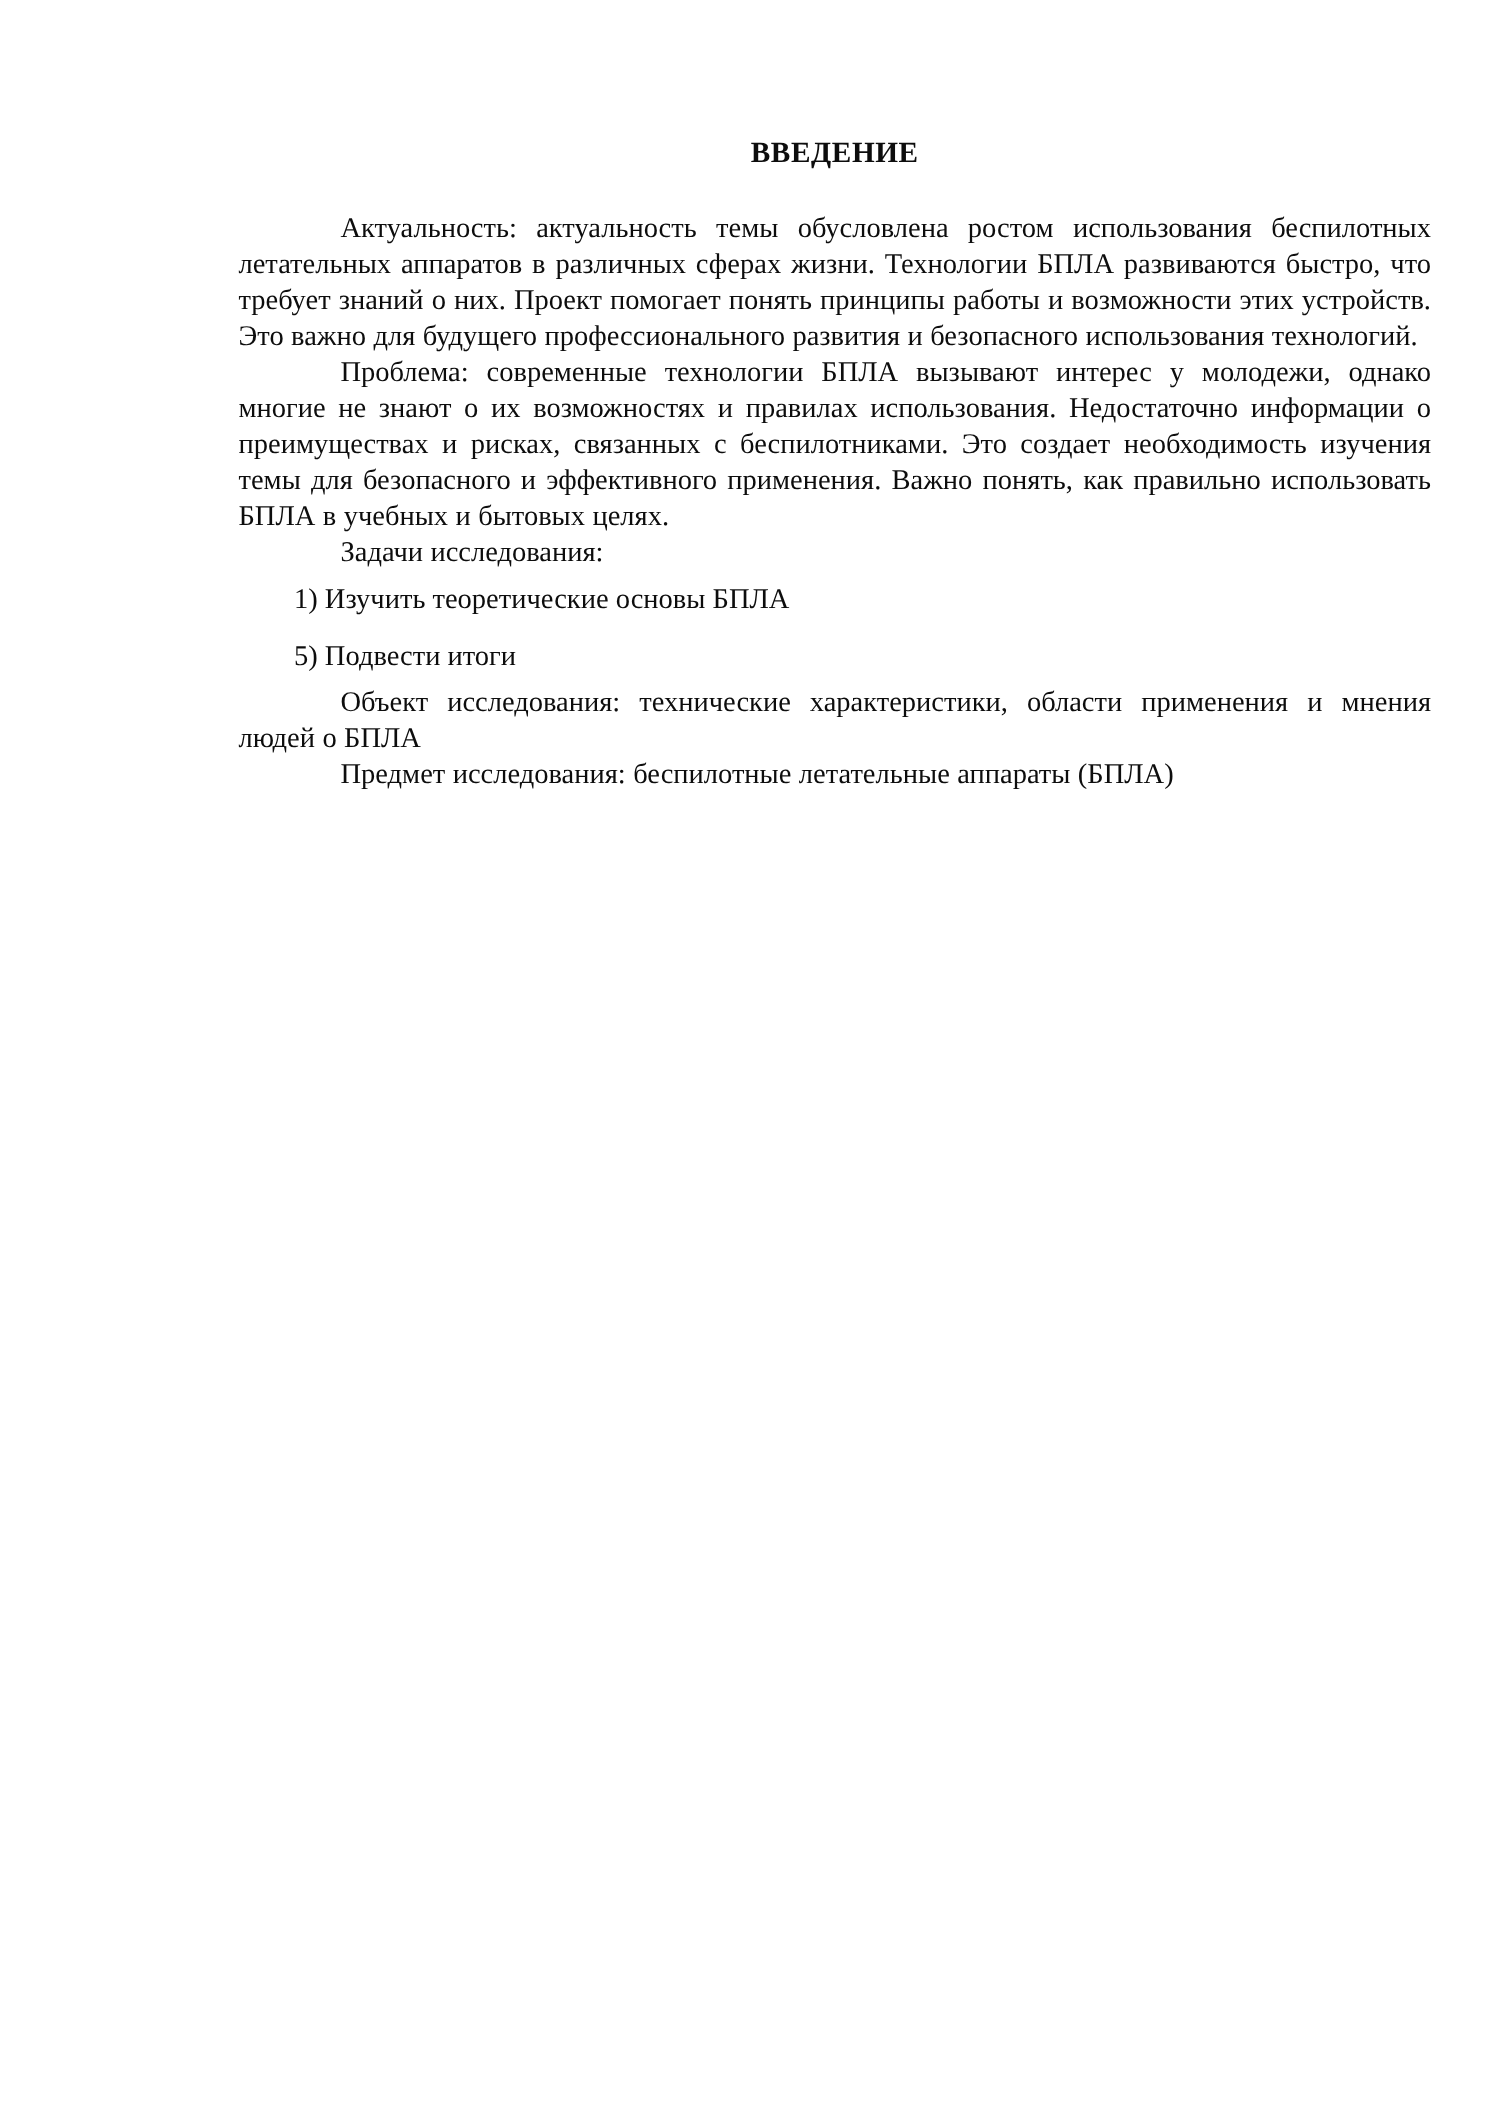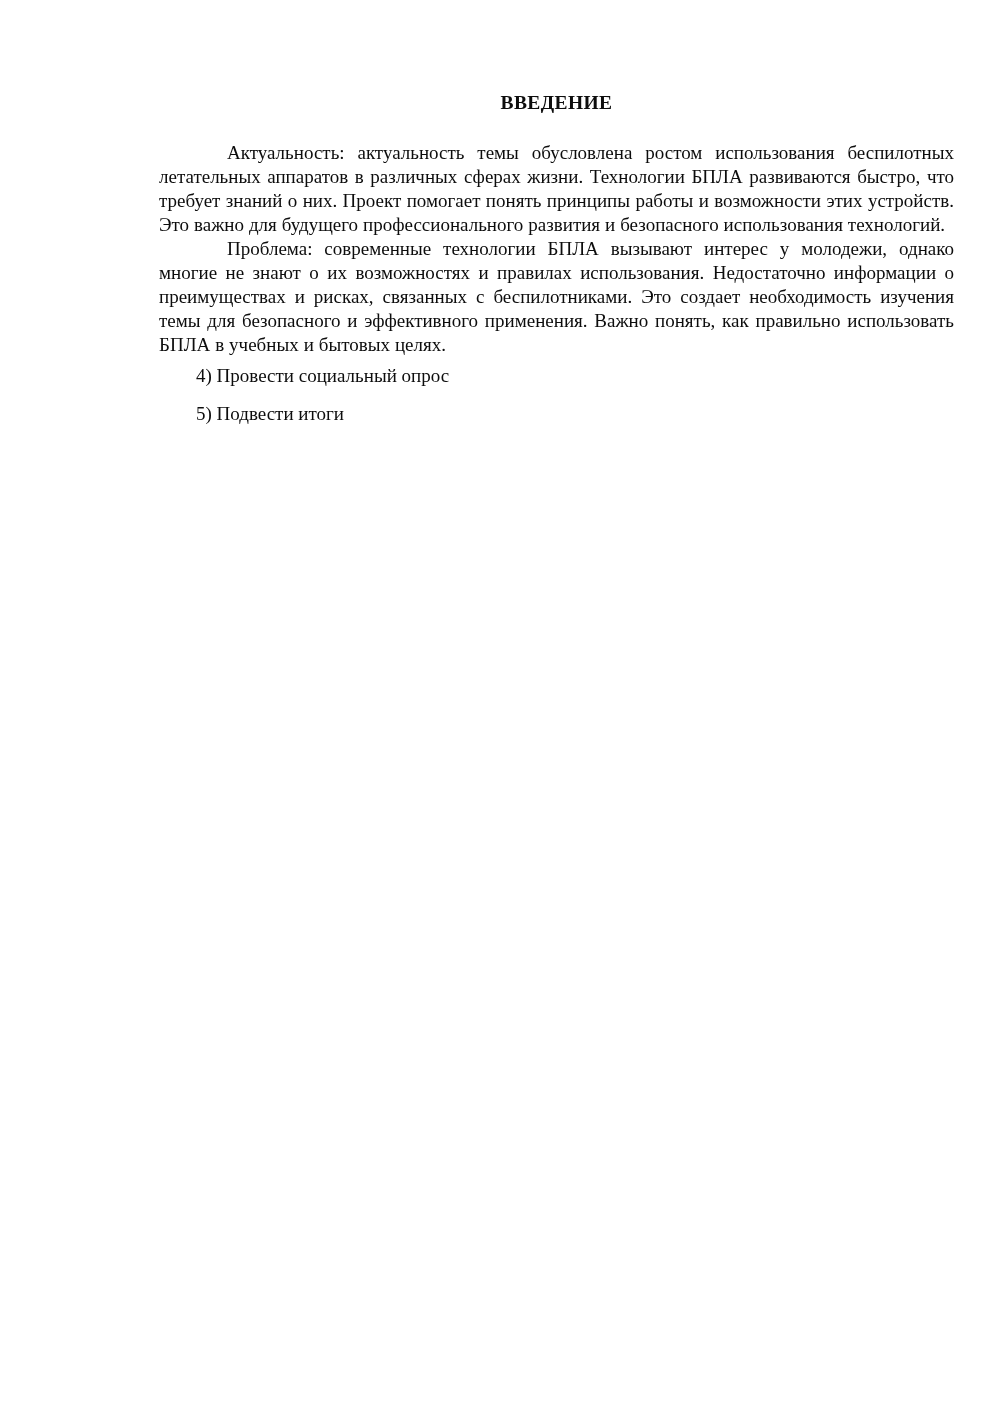--- a/index.html
+++ b/index.html
@@ -83,28 +83,31 @@
 
   <div class="content">
 
     <h1 class="doc-heading">ВВЕДЕНИЕ</h1>
 
     <p class="para">Актуальность: актуальность темы обусловлена ростом использования беспилотных летательных аппаратов в различных сферах жизни. Технологии БПЛА развиваются быстро, что требует знаний о них. Проект помогает понять принципы работы и возможности этих устройств. Это важно для будущего профессионального развития и безопасного использования технологий.</p>
 
     <p class="para">Проблема: современные технологии БПЛА вызывают интерес у молодежи, однако многие не знают о их возможностях и правилах использования. Недостаточно информации о преимуществах и рисках, связанных с беспилотниками. Это создает необходимость изучения темы для безопасного и эффективного применения. Важно понять, как правильно использовать БПЛА в учебных и бытовых целях.</p>
 
 
+    <p class="para short">Задачи исследования:</p>
+
+    <p class="list-item short">1) Изучить теоретические основы БПЛА</p>
 
 
 
 
-    <p class="list-item short">4) Провести социальный опрос</p>
-
     <p class="list-item short">5) Подвести итоги</p>
 
+    <p class="para">Объект исследования: технические характеристики, области применения и мнения людей о БПЛА</p>
 
+    <p class="para">Предмет исследования: беспилотные летательные аппараты (БПЛА)</p>
 
 
   </div>
 
   <div class="page-number">3</div>
 
 </div>
 
 </body></html>

